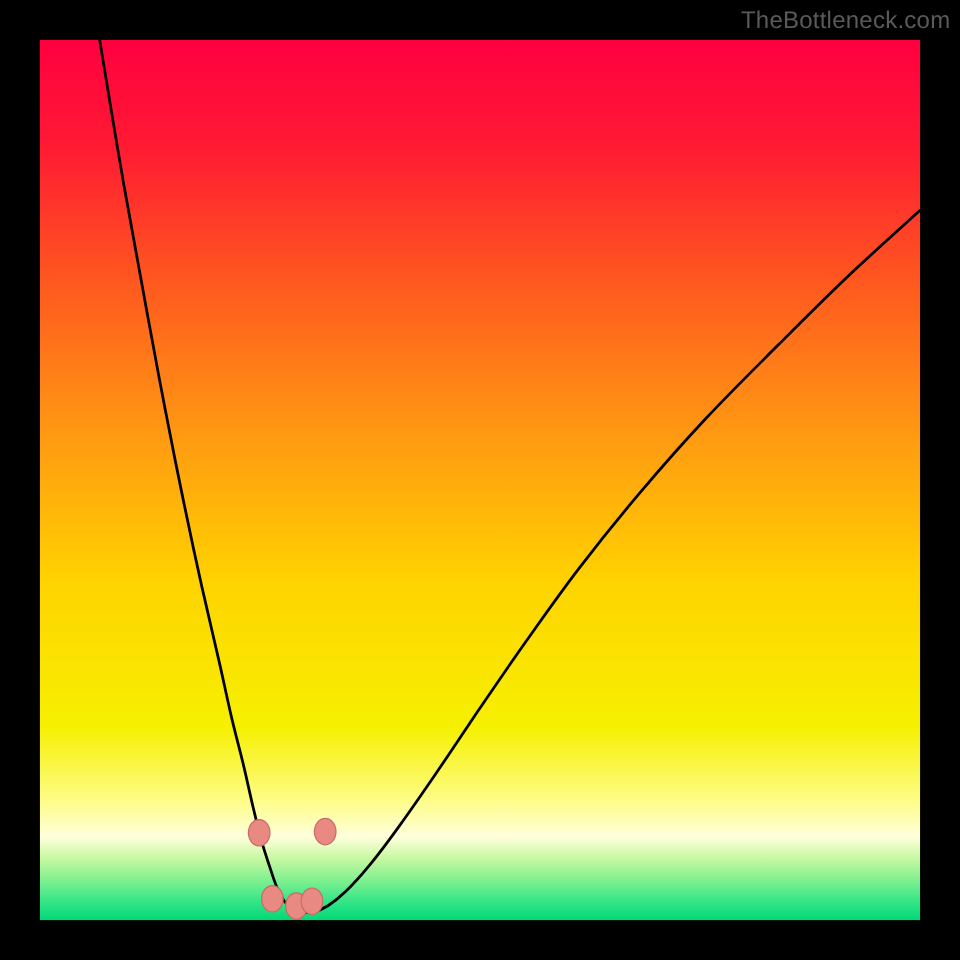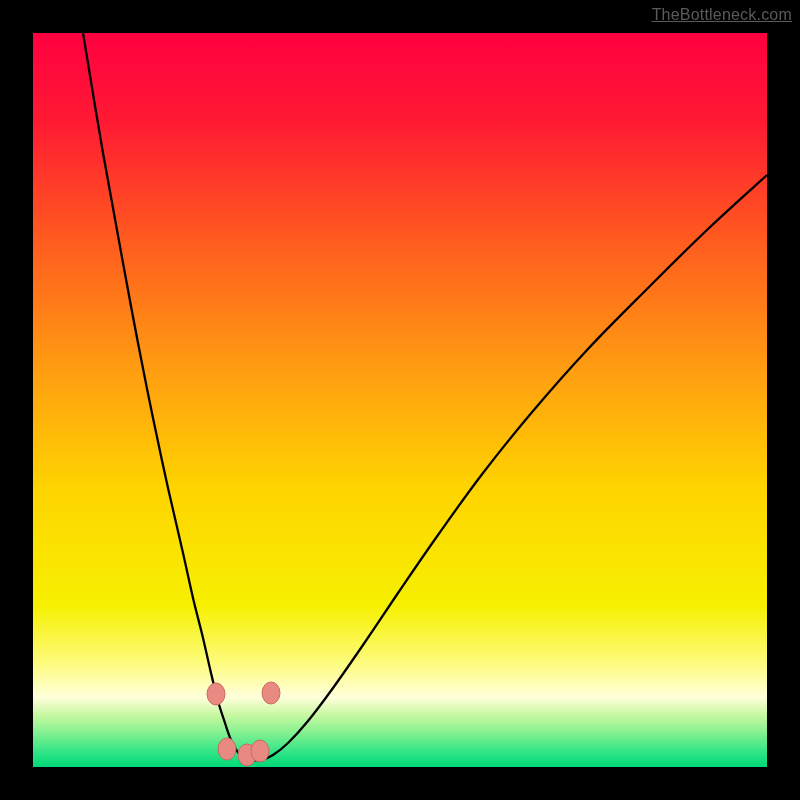--- a/index.html
+++ b/index.html
@@ -39,25 +39,24 @@
     left: 0;
     top: 0;
     width: 734px;
     height: 734px;
     pointer-events: none;
   }
   .watermark {
     position: absolute;
     right: 8px;
     top: 6px;
-    font-size: 16px;
+    font-size: 20px;
     font-weight: 500;
     color: #5a5a5a;
     letter-spacing: 0.2px;
-    text-decoration: underline;
   }
 </style>
 </head>
 <body>
 
 <div class="frame">
 
   <div class="plot-area">
 
     <svg class="gradient" viewBox="0 0 734 734" preserveAspectRatio="none">

